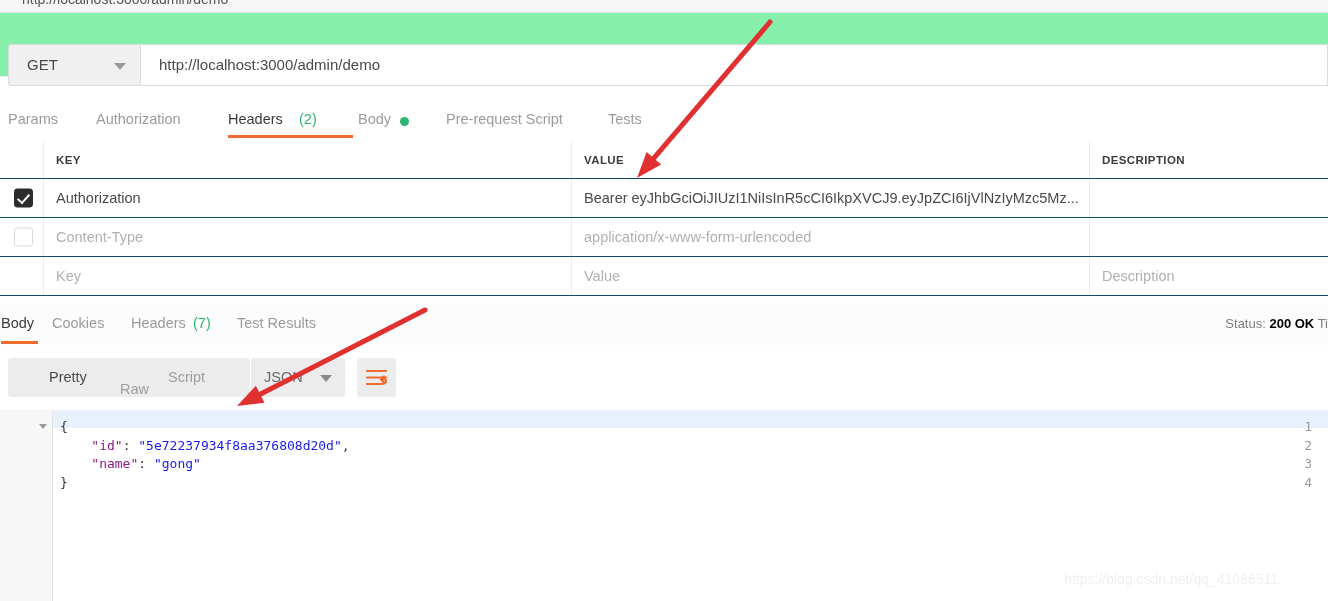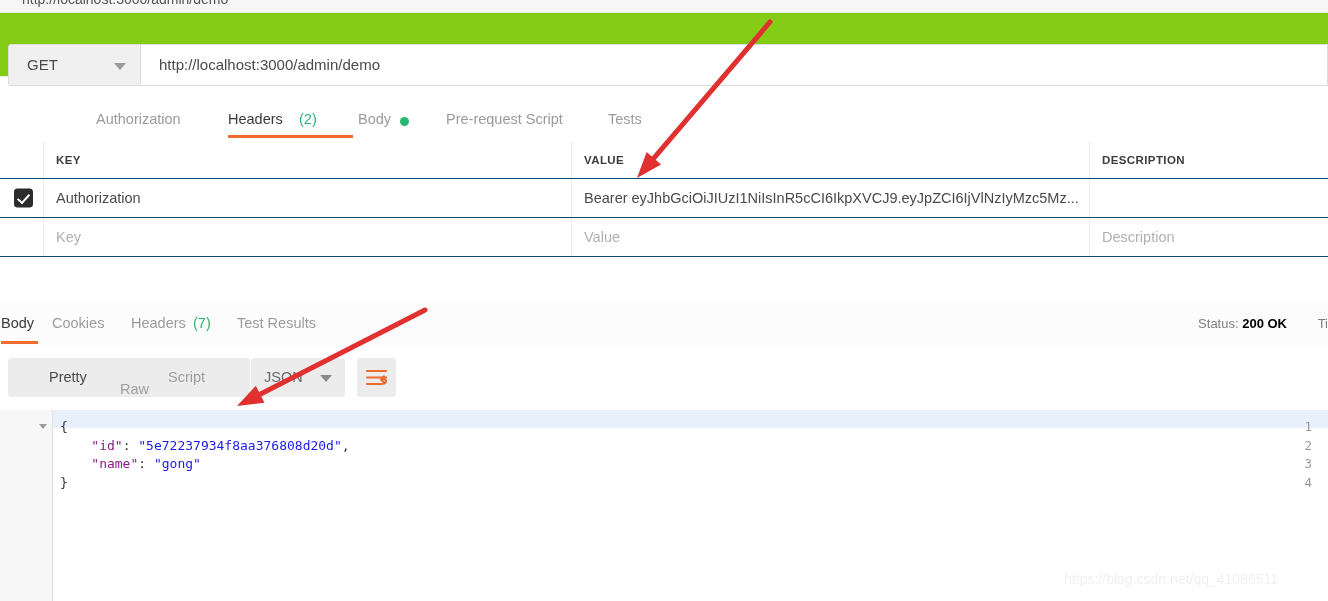--- a/index.html
+++ b/index.html
@@ -32,21 +32,21 @@
     font-size: 14px;
     color: #555;
     white-space: nowrap;
   }
 
   
   .urlrow {
     position: absolute;
     left: 0; top: 13px;
     width: 1328px; height: 63px;
-    background: #84cc16;
+    background: #86efac;
     border-bottom: 1px solid #e8e8e8;
   }
   .method-box {
     position: absolute;
     left: 8px; top: 31px;
     width: 133px; height: 42px;
     background: #f0f0f0;
     border: 1px solid #dcdcdc;
     border-radius: 3px 0 0 3px;
     box-sizing: border-box;
@@ -218,21 +218,21 @@
     background: #ef6c2e;
   }
   .status-wrap {
     position: absolute;
     right: 0; top: 13px;
     font-size: 13px;
     white-space: nowrap;
   }
   .status-label { color: #7e7e7e; margin-left: 21px; }
   .status-value { color: #000000; font-weight: bold; }
-  .time-label { color: #7e7e7e; margin-left: 27px; }
+  .time-label { color: #7e7e7e; margin-left: 0; }
 
   
   .body-toolbar {
     position: absolute;
     left: 0; top: 345px;
     width: 1328px; height: 65px;
     background: #ffffff;
     border-bottom: 1px solid #e6e6e6;
   }
   .seg-group {
@@ -358,20 +358,23 @@
   <div class="method-box">
     <div class="method-label">GET</div>
     <div class="method-caret"></div>
   </div>
   <div class="url-box">
     <div class="url-text">http://localhost:3000/admin/demo</div>
   </div>
 </div>
 
 <div class="req-tabs" id="req-tabs">
+    <div class="req-tab" style="left: 8px; width: 94px;">
+      <span class="lbl">Params</span>
+    </div>
     <div class="req-tab" style="left: 96px; width: 140px;">
       <span class="lbl">Authorization</span>
     </div>
     <div class="req-tab active" style="left: 228px; width: 135px;">
       <span class="lbl">Headers</span>
       <span class="count" style="left: 71px;">(2)</span>
       <div class="tab-underline" style="width: 125px;"></div>
     </div>
     <div class="req-tab" style="left: 358px; width: 94px;">
       <span class="lbl">Body</span>
@@ -401,20 +404,32 @@
   <div id="hdr-rows">
       <div class="hdr-row">
         <div class="cell-check">
           <div class="checkbox checked"></div>
         </div>
         <div class="cell-key">
           <div class="cell-txt">Authorization</div>
         </div>
         <div class="cell-val">
           <div class="cell-txt">Bearer eyJhbGciOiJIUzI1NiIsInR5cCI6IkpXVCJ9.eyJpZCI6IjVlNzIyMzc5Mz...</div>
+        </div>
+        <div class="cell-desc"></div>
+      </div>
+      <div class="hdr-row">
+        <div class="cell-check">
+          <div class="checkbox"></div>
+        </div>
+        <div class="cell-key">
+          <div class="cell-txt muted">Content-Type</div>
+        </div>
+        <div class="cell-val">
+          <div class="cell-txt muted">application/x-www-form-urlencoded</div>
         </div>
         <div class="cell-desc"></div>
       </div>
       <div class="hdr-row">
         <div class="cell-check"></div>
         <div class="cell-key">
           <div class="cell-txt muted">Key</div>
         </div>
         <div class="cell-val">
           <div class="cell-txt muted">Value</div>

